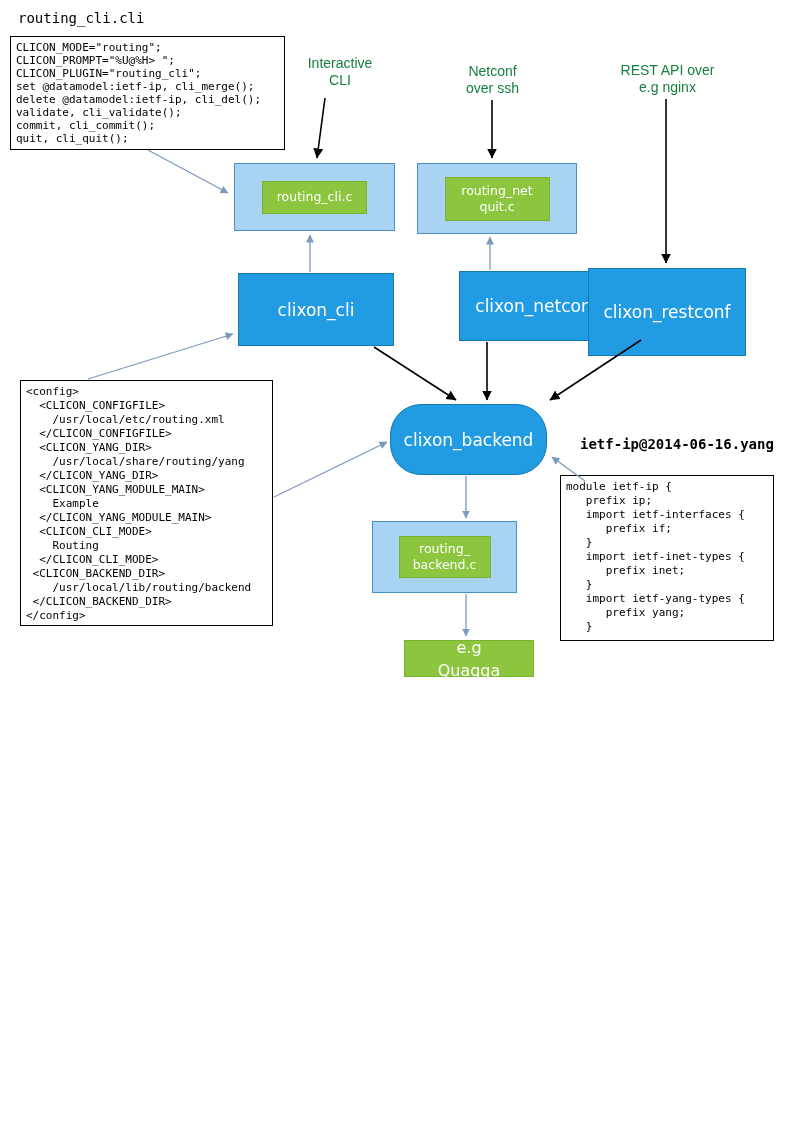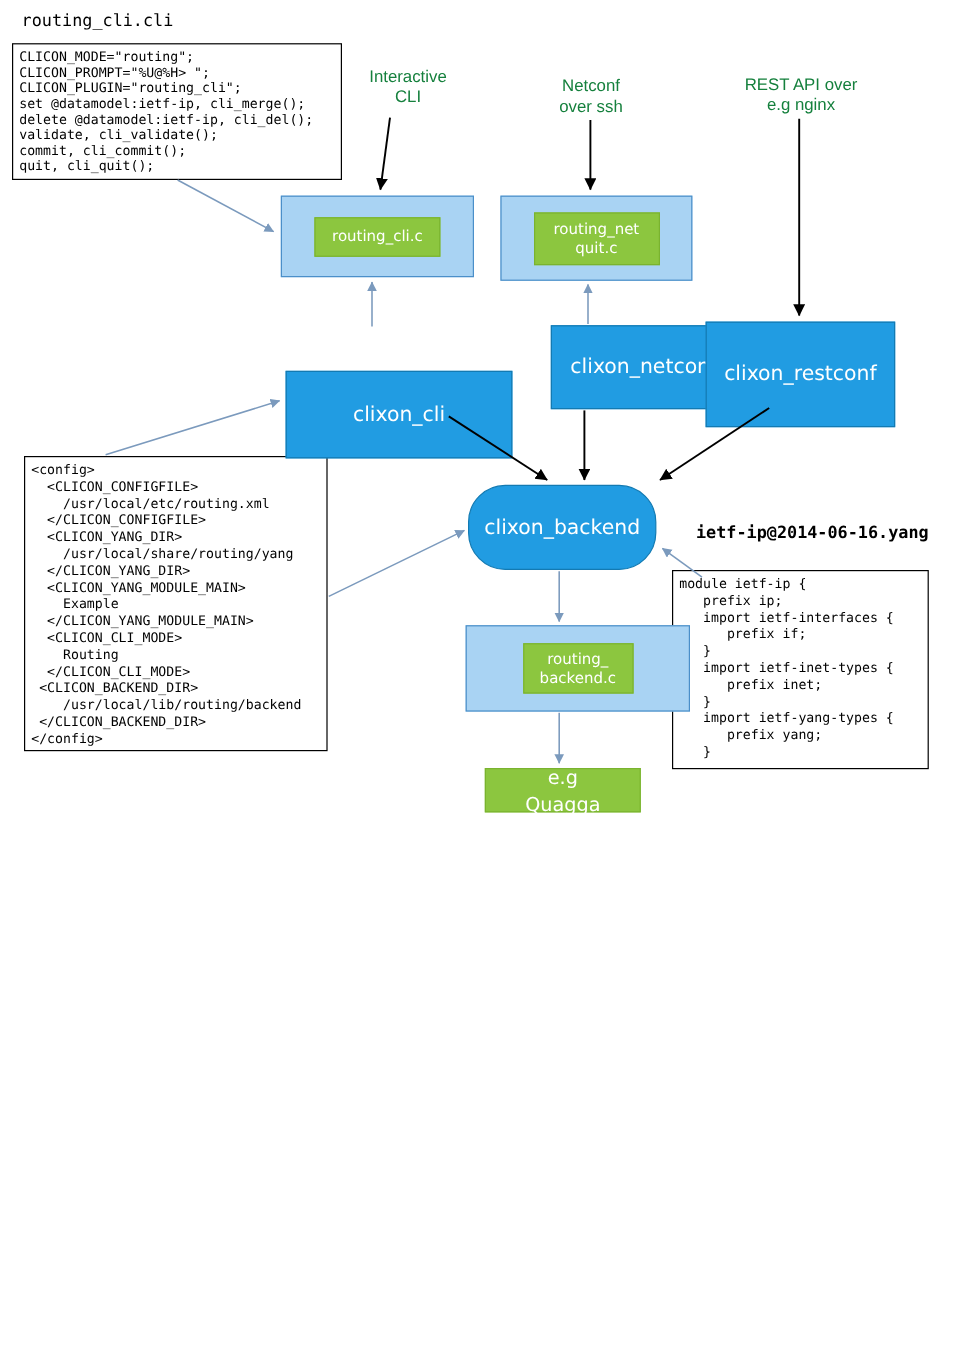--- a/index.html
+++ b/index.html
@@ -102,26 +102,26 @@
   <div class="annotation" style="left:605px; top:62px; width:125px;">REST API over
 e.g nginx</div>
 
   <div class="plugin-wrapper" style="left:234px; top:163px; width:161px; height:68px;">
     <div class="plugin-box" style="width:105px; height:33px;">routing_cli.c</div>
   </div>
   <div class="plugin-wrapper" style="left:417px; top:163px; width:160px; height:71px;">
     <div class="plugin-box" style="width:105px; height:44px;">routing_net
 quit.c</div>
   </div>
-  <div class="plugin-wrapper" style="left:388px; top:521px; width:187px; height:72px;">
+  <div class="plugin-wrapper" style="left:372px; top:521px; width:145px; height:72px;">
     <div class="plugin-box" style="width:92px; height:42px;">routing_
 backend.c</div>
   </div>
 
-  <div class="blue-node" style="left:238px; top:273px; width:189px; height:73px;margin-top:36px;">clixon_cli</div>
+  <div class="blue-node" style="left:238px; top:273px; width:156px; height:73px;">clixon_cli</div>
   <div class="blue-node" style="left:415px; top:271px; width:155px; height:70px;margin-left:44px;">clixon_netconf</div>
   <div class="blue-node" style="left:588px; top:268px; width:158px; height:88px;">clixon_restconf</div>
   <div class="blue-node" style="left:390px; top:404px; width:157px; height:71px;border-radius:31px;">clixon_backend</div>
 
   <div class="green-node" style="left:404px; top:640px; width:130px; height:37px;">e.g
 Quagga</div>
 
   <svg class="arrows" width="794" height="1123" viewBox="0 0 794 1123">
     <defs>
       <marker id="ah-black" markerUnits="userSpaceOnUse" markerWidth="11" markerHeight="11" refX="9.5" refY="5" orient="auto">

